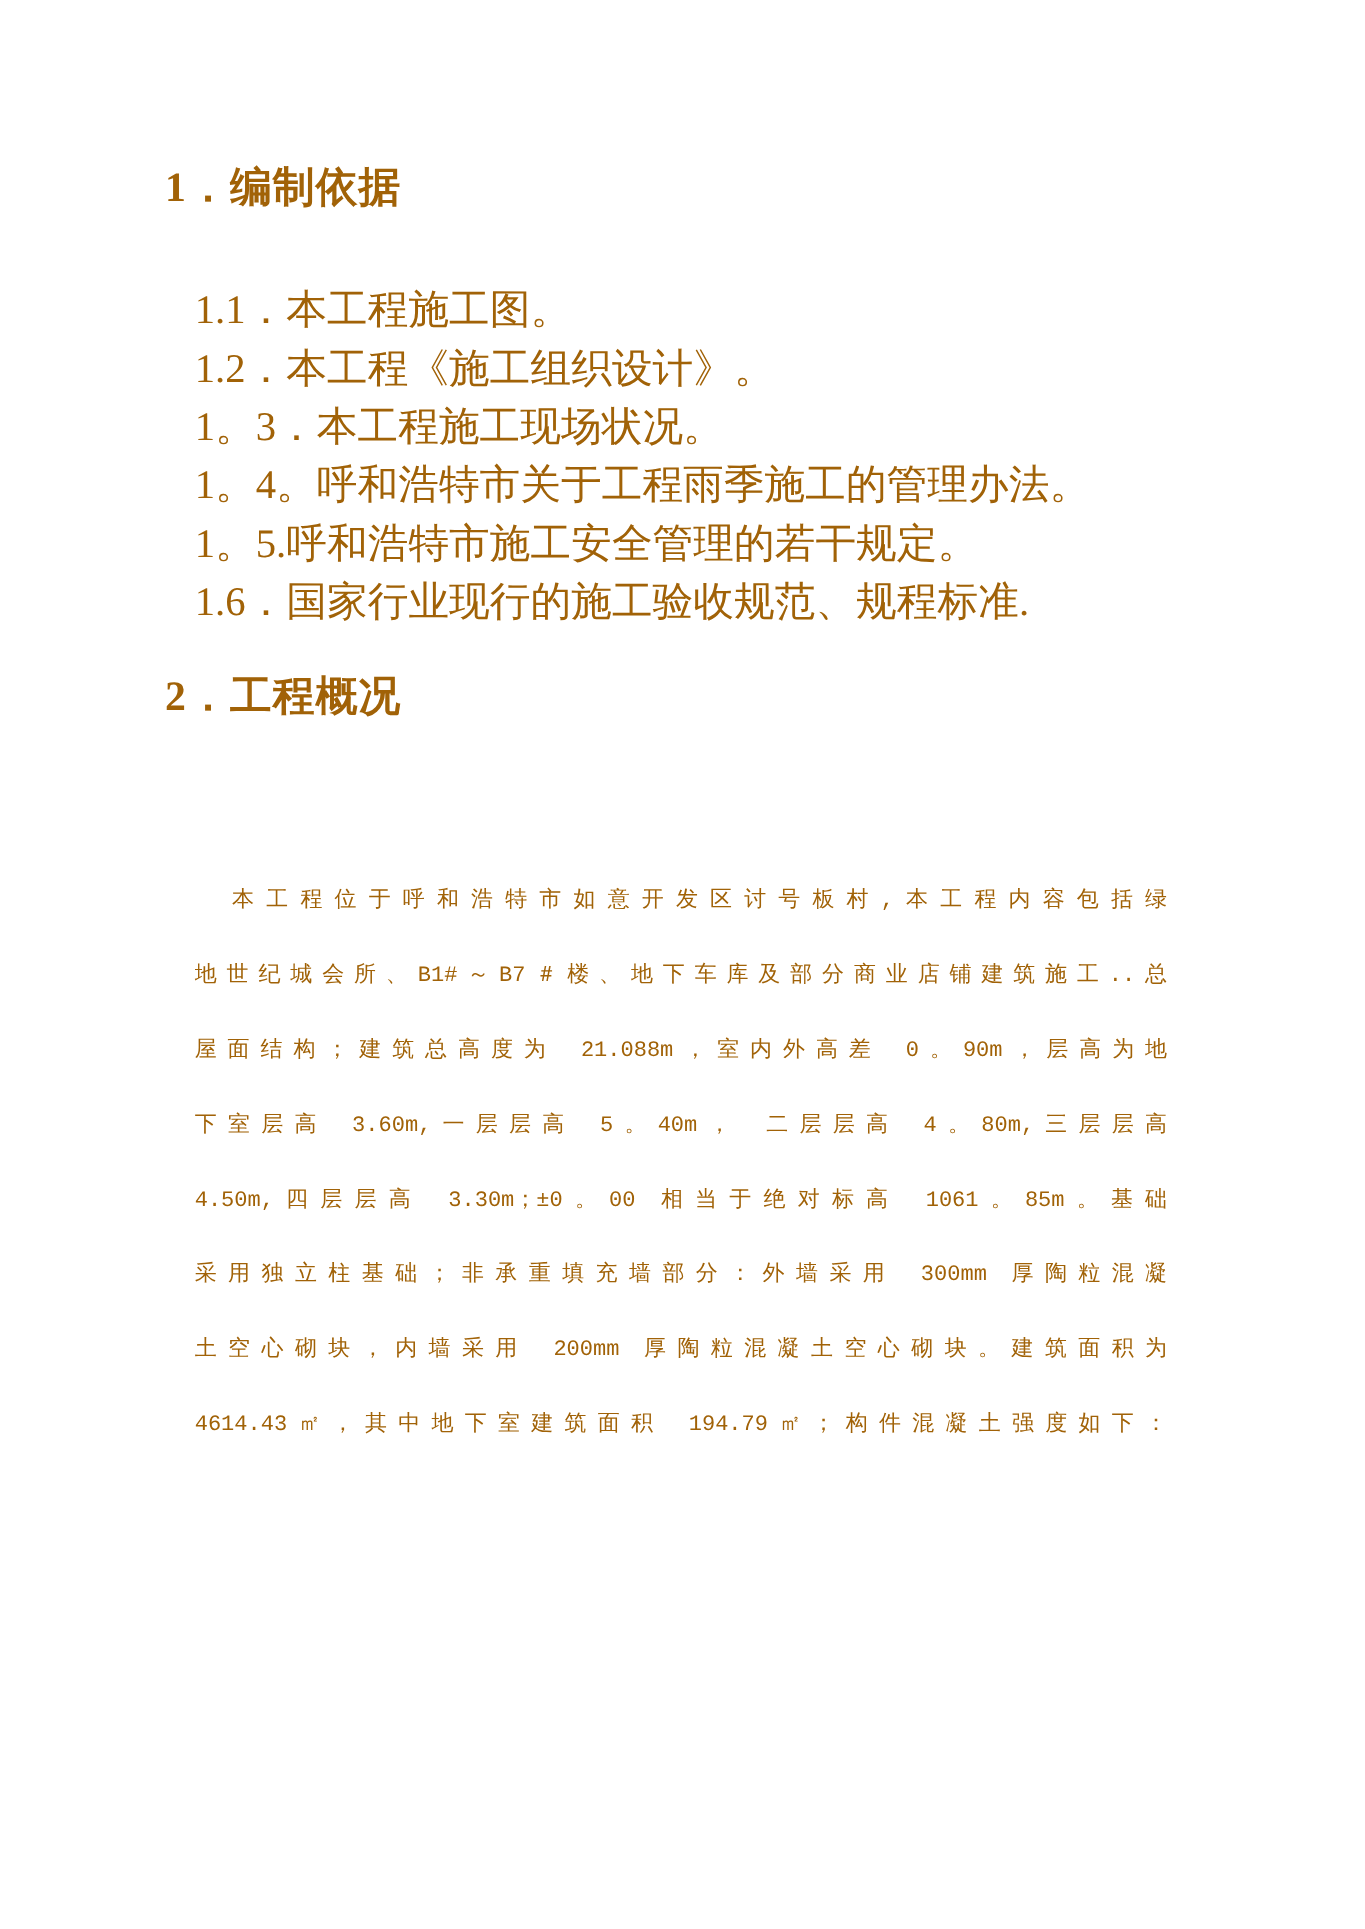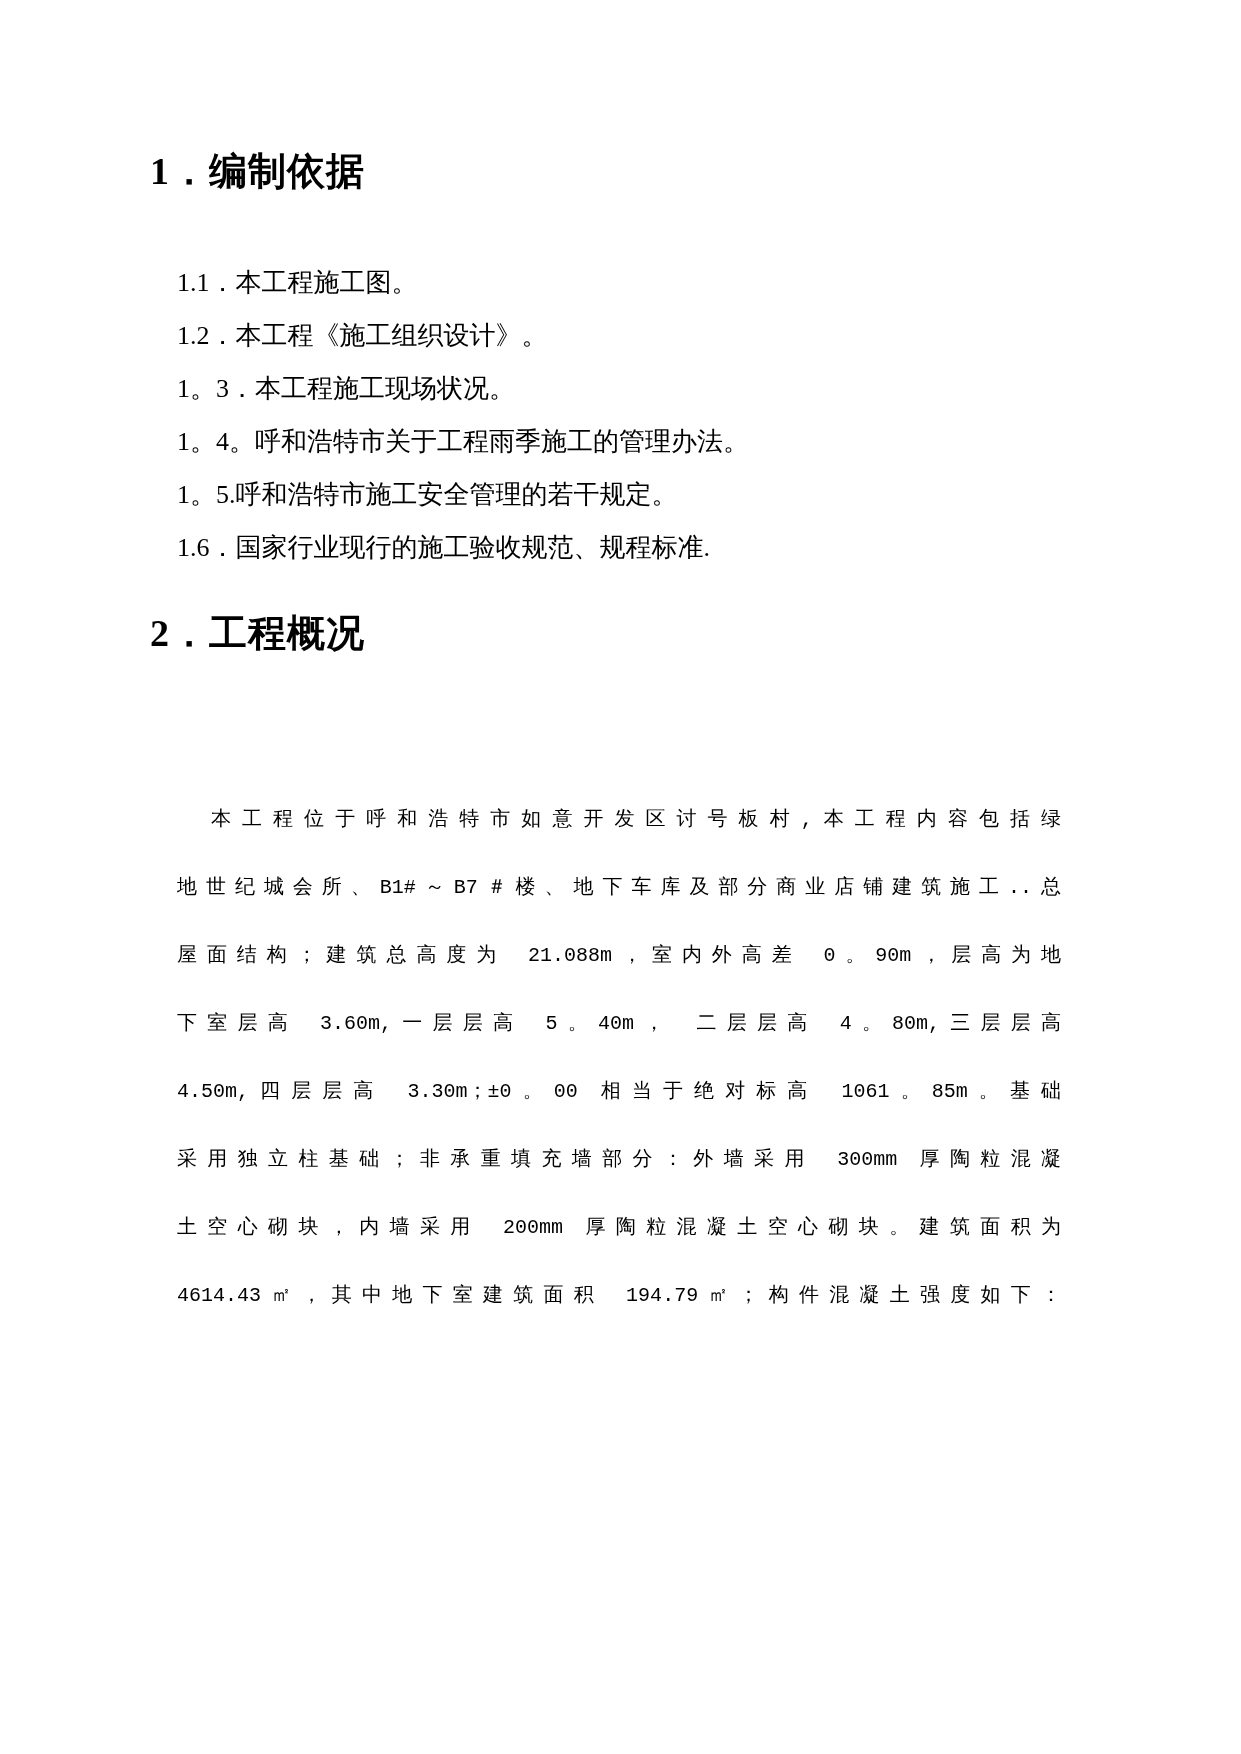--- a/index.html
+++ b/index.html
@@ -6,21 +6,21 @@
     margin: 0;
     padding: 0;
     background: #ffffff;
   }
   .page {
     position: relative;
     width: 1241px;
     height: 1754px;
     margin: 0 auto;
     background: #ffffff;
-    color: #000000;
+    color: #a16207;
     font-family: "Liberation Serif", "DejaVu Serif", serif;
     box-sizing: border-box;
     padding: 148px 150px 0 150px;
     overflow: hidden;
   }
   .heading {
     font-size: 38px;
     font-weight: bold;
     line-height: 46px;
     margin: 0;
@@ -28,21 +28,21 @@
   }
   .heading-2 {
     margin-top: 36px;
   }
   .basis-list {
     margin-top: 62px;
     margin-left: 27px;
     margin-right: 30px;
   }
   .basis-item {
-    font-size: 26px;
+    font-size: 37px;
     line-height: 53px;
     white-space: nowrap;
     overflow: hidden;
   }
   .paragraph {
     margin-left: 27px;
     margin-right: 30px;
   }
   .para-1 {
     margin-top: 130px;

